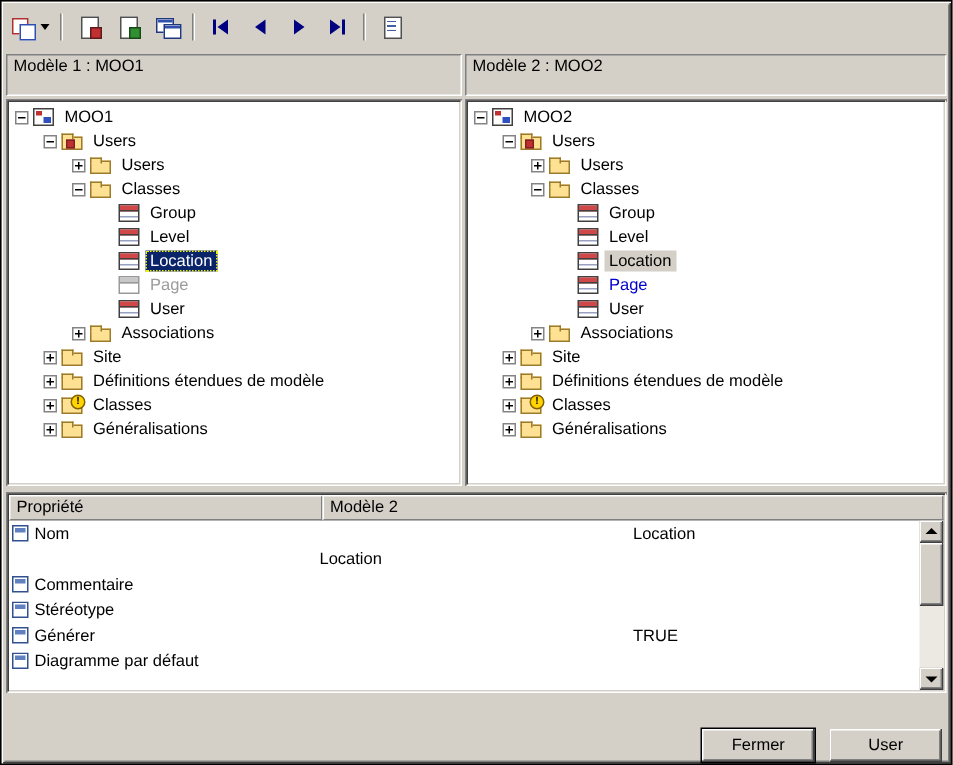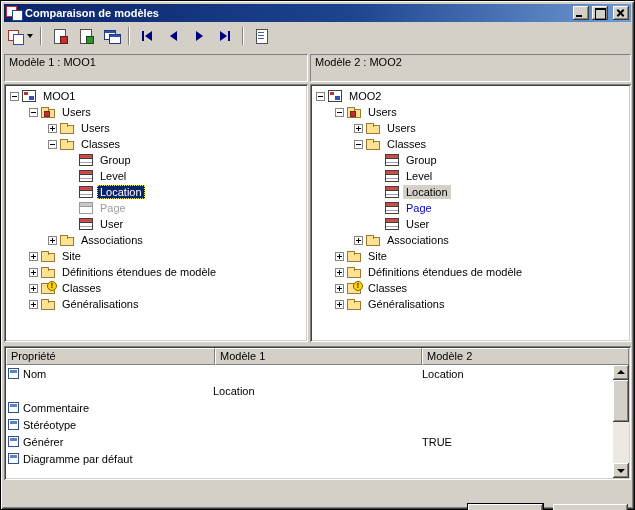--- a/index.html
+++ b/index.html
@@ -123,27 +123,20 @@
   .footer{display:flex;justify-content:flex-end;gap:10px;margin-top:24px;padding-right:3px;}
   .btn{width:75px;height:22px;background:#d4d0c8;border:none;font:11px "Liberation Sans",sans-serif;
     box-shadow:inset -1px -1px #404040, inset 1px 1px #fff, inset -2px -2px #808080, inset 2px 2px #d4d0c8;}
   .btn.default{outline:1px solid #000;outline-offset:0;}
 </style>
 </head>
 <body>
 
 <div class="window">
 
-  <div class="titlebar">
-    <span class="app-icon"></span>
-    <span class="title">Comparaison de modèles</span>
-    <button class="tbtn g-min"></button>
-    <button class="tbtn g-max"></button>
-    <button class="tbtn close g-close"></button>
-  </div>
 
   <div class="toolbar">
     <button class="tool">
       <span class="ic ic-compare"></span>
       <span class="dd"></span>
     </button>
     <span class="sep"></span>
     <button class="tool">
       <span class="ic ic-sheet ic-sheet-red"></span>
     </button>
@@ -332,21 +325,20 @@
           <span class="expand exp-plus"></span>
           <span class="tree-icon icon-folder"></span>
           <span class="label">Généralisations</span>
         </div>
       </div>
   </div>
 
   <div class="ptable">
     <div class="phead-row">
       <div class="hcell c1">Propriété</div>
-      <div class="hcell c2">Modèle 1</div>
       <div class="hcell c3">Modèle 2</div>
     </div>
     <div class="pbody-area">
       <div class="rows">
 
       <div class="prow">
             <span class="pcell c1">
               <i class="icon-prop"></i>
               <span>Nom</span>
             </span>

